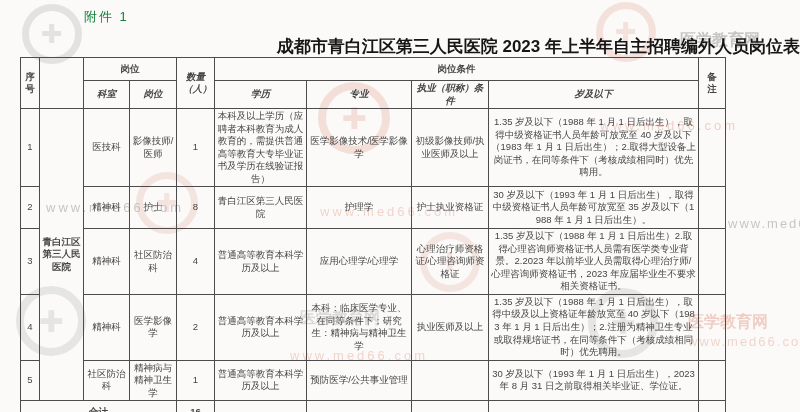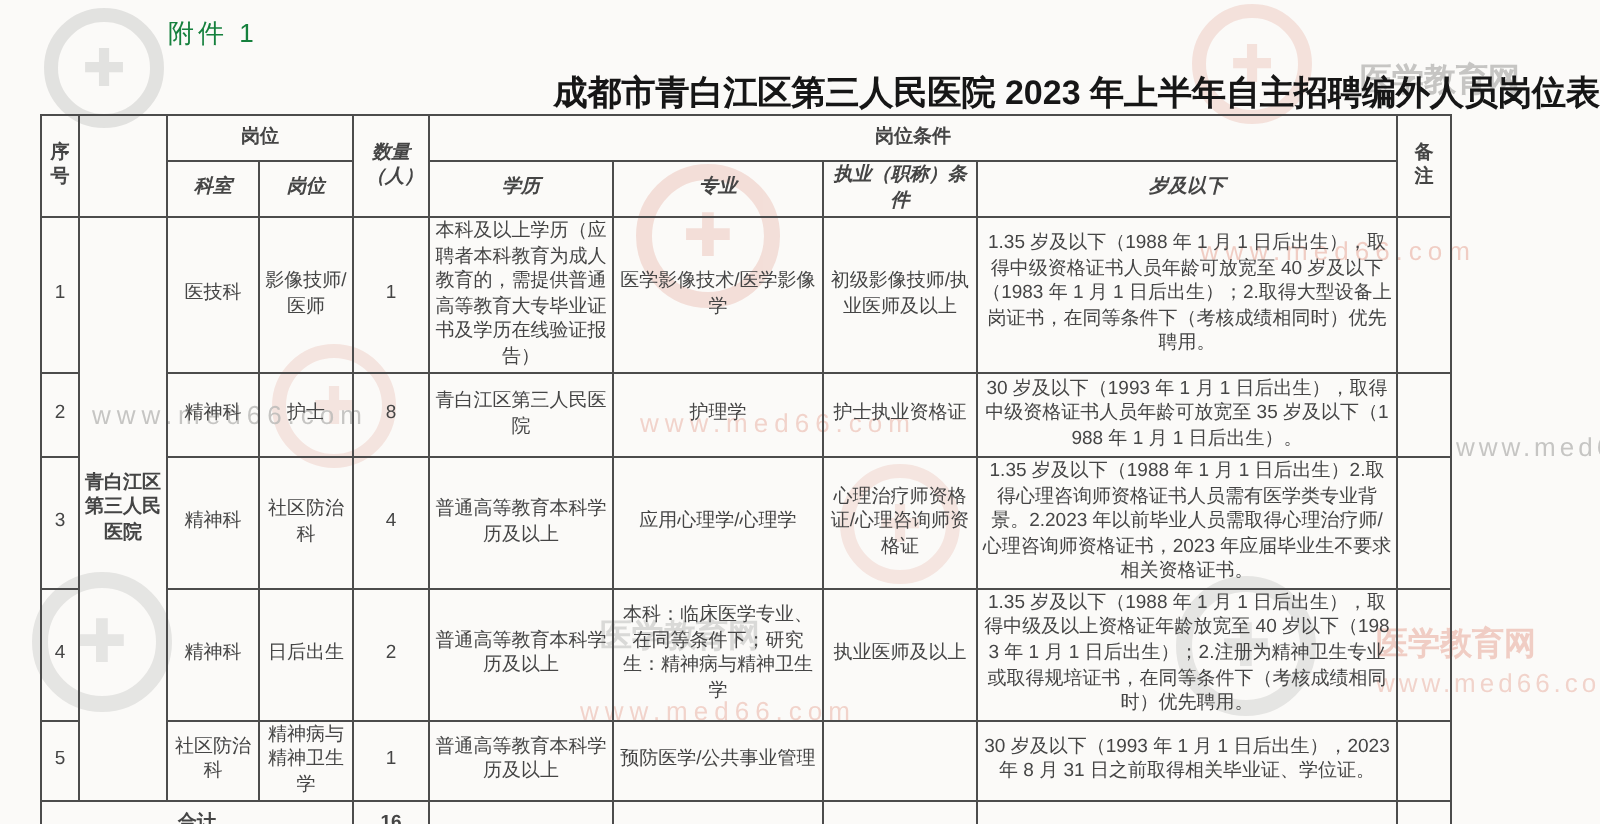--- a/index.html
+++ b/index.html
@@ -139,21 +139,21 @@
         <td>4</td>
         <td class="leftal">普通高等教育本科学历及以上</td>
         <td>应用心理学/心理学</td>
         <td>心理治疗师资格证/心理咨询师资格证</td>
         <td class="leftal">1.35 岁及以下（1988 年 1 月 1 日后出生）2.取得心理咨询师资格证书人员需有医学类专业背景。2.2023 年以前毕业人员需取得心理治疗师/心理咨询师资格证书，2023 年应届毕业生不要求相关资格证书。</td>
         <td></td>
       </tr>
       <tr class="r4">
         <td>4</td>
         <td>精神科</td>
-        <td>日后出生</td>
+        <td>医学影像学</td>
         <td>2</td>
         <td class="leftal">普通高等教育本科学历及以上</td>
         <td>本科：临床医学专业、在同等条件下；研究生：精神病与精神卫生学</td>
         <td>执业医师及以上</td>
         <td class="leftal">1.35 岁及以下（1988 年 1 月 1 日后出生），取得中级及以上资格证年龄放宽至 40 岁以下（1983 年 1 月 1 日后出生）；2.注册为精神卫生专业或取得规培证书，在同等条件下（考核成绩相同时）优先聘用。</td>
         <td></td>
       </tr>
       <tr class="r5">
         <td>5</td>
         <td>社区防治科</td>

